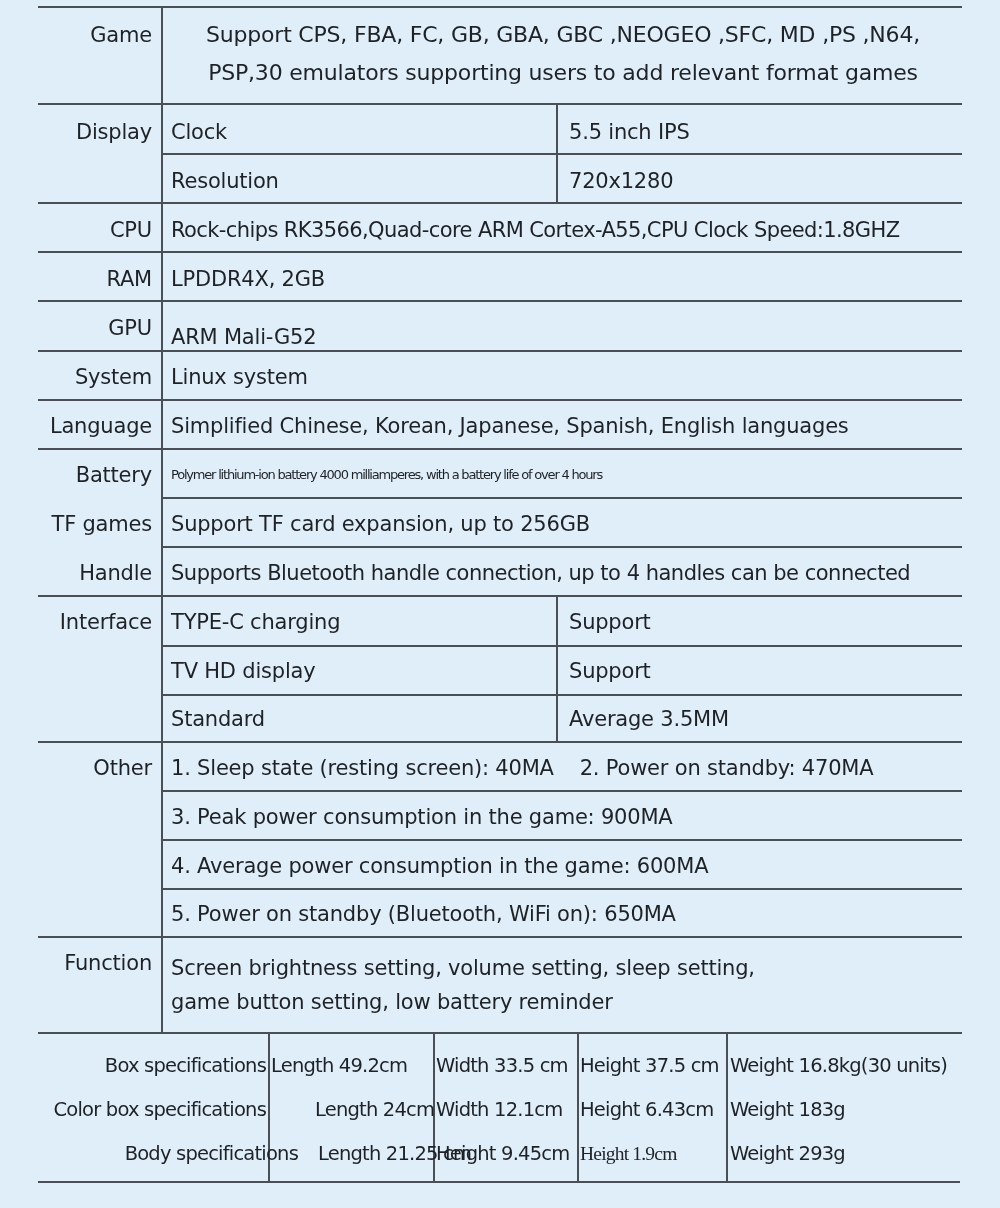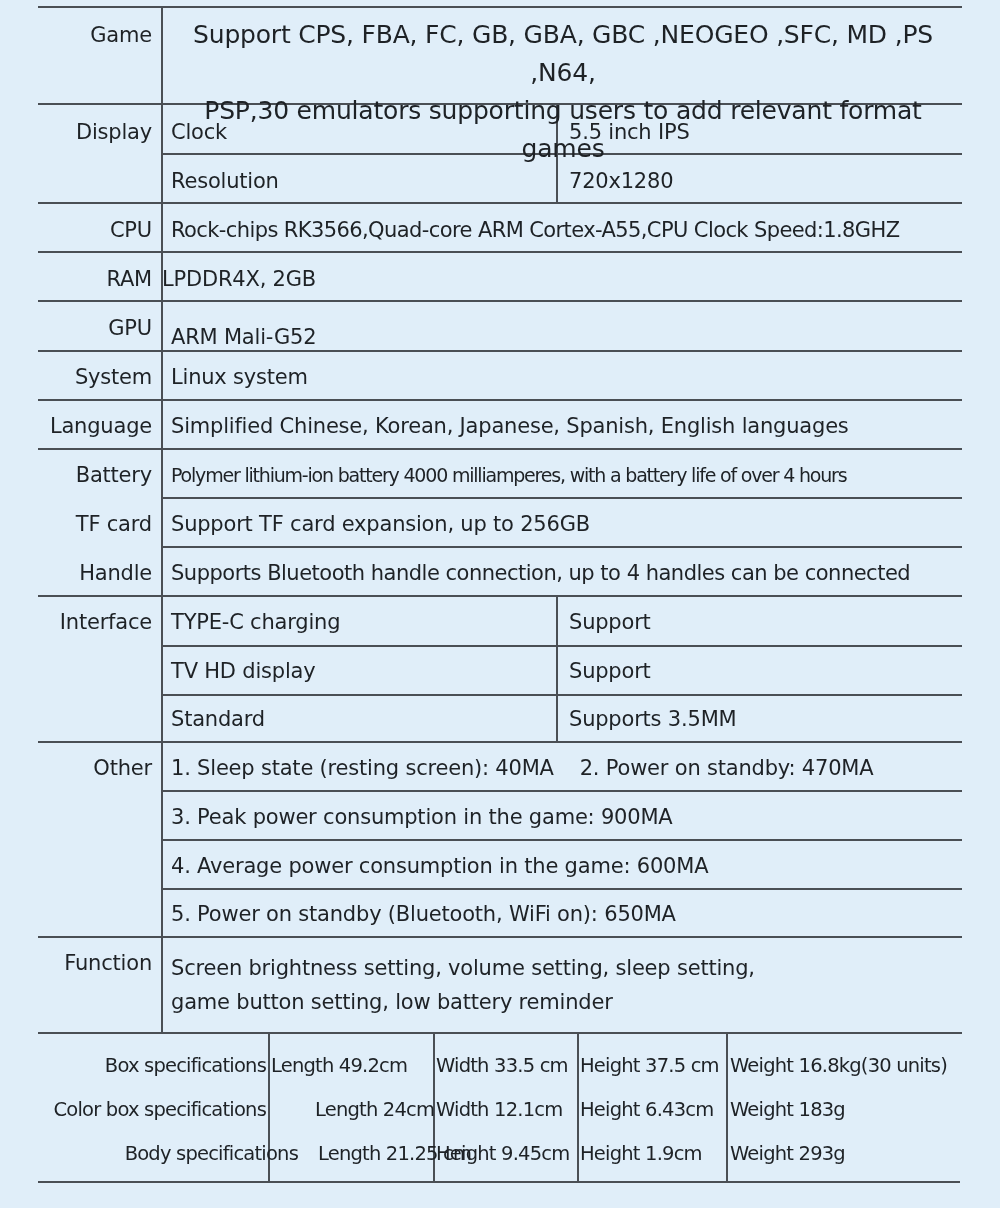--- a/index.html
+++ b/index.html
@@ -8,22 +8,22 @@
       background: #e0eef9;
       position: relative;
       overflow: hidden;
       font-family: "DejaVu Sans", "Liberation Sans", sans-serif;
       color: #1e2226;
     }
     .hline { position: absolute; height: 2px; background: #4a4f55; }
     .vline { position: absolute; width: 2px; background: #4a4f55; }
     .txt { position: absolute; white-space: nowrap; font-size: 21px; line-height: 26px; letter-spacing: -0.2px; }
     .label { text-align: right; width: 150px; left: 2px; }
-    .game-text { position: absolute; left: 164px; width: 798px; text-align: center; font-size: 25px; line-height: 38px; top: 16px; letter-spacing: -0.2px; }
-    .battery-text { font-size: 19px; letter-spacing: -1.2px; }
+    .game-text { position: absolute; left: 164px; width: 798px; text-align: center; font-size: 22px; line-height: 38px; top: 16px; letter-spacing: -0.2px; }
+    .battery-text { font-size: 13px; letter-spacing: -1.2px; }
     .spec { position: absolute; white-space: nowrap; font-size: 19.5px; line-height: 24px; letter-spacing: -0.8px; }
     .spec-label { text-align: right; width: 266px; left: 0; }
   </style>
 </head>
 <body>
 
 <div>
 
   <div class="hline" style="left:38px; width:924px; top:6px;"></div>
   <div class="hline" style="left:38px; width:924px; top:103px;"></div>
@@ -59,47 +59,47 @@
   <div class="txt label" style="top:119px;">Display</div>
   <div class="txt" style="left:171px; top:119px;">Clock</div>
   <div class="txt" style="left:569px; top:119px;">5.5 inch IPS</div>
   <div class="txt" style="left:171px; top:168px;">Resolution</div>
   <div class="txt" style="left:569px; top:168px;">720x1280</div>
 
   <div class="txt label" style="top:217px;">CPU</div>
   <div class="txt" style="left:171px; top:217px; letter-spacing:-0.6px;">Rock-chips RK3566,Quad-core ARM Cortex-A55,CPU Clock Speed:1.8GHZ</div>
 
   <div class="txt label" style="top:266px;">RAM</div>
-  <div class="txt" style="left:162px; top:266px;">LPDDR4X, 2GB</div>
+  <div class="txt" style="left:171px; top:266px;">LPDDR4X, 2GB</div>
 
   <div class="txt label" style="top:315px;">GPU</div>
   <div class="txt" style="left:171px; top:324px;">ARM Mali-G52</div>
 
   <div class="txt label" style="top:364px;">System</div>
   <div class="txt" style="left:171px; top:364px;">Linux system</div>
 
   <div class="txt label" style="top:413px;">Language</div>
   <div class="txt" style="left:171px; top:413px;">Simplified Chinese, Korean, Japanese, Spanish, English languages</div>
 
   <div class="txt label" style="top:462px;">Battery</div>
   <div class="txt battery-text" style="left:171px; top:462px;">Polymer lithium-ion battery 4000 milliamperes, with a battery life of over 4 hours</div>
 
-  <div class="txt label" style="top:511px;">TF card</div>
+  <div class="txt label" style="top:511px;">TF games</div>
   <div class="txt" style="left:171px; top:511px;">Support TF card expansion, up to 256GB</div>
 
   <div class="txt label" style="top:560px;">Handle</div>
   <div class="txt" style="left:171px; top:560px; letter-spacing:-0.5px;">Supports Bluetooth handle connection, up to 4 handles can be connected</div>
 
   <div class="txt label" style="top:609px;">Interface</div>
   <div class="txt" style="left:171px; top:609px;">TYPE-C charging</div>
   <div class="txt" style="left:569px; top:609px;">Support</div>
   <div class="txt" style="left:171px; top:658px;">TV HD display</div>
   <div class="txt" style="left:569px; top:658px;">Support</div>
   <div class="txt" style="left:171px; top:706px;">Standard</div>
-  <div class="txt" style="left:569px; top:706px;">Supports 3.5MM</div>
+  <div class="txt" style="left:569px; top:706px;">Average 3.5MM</div>
 
   <div class="txt label" style="top:755px;">Other</div>
   <div class="txt" style="left:171px; top:755px; white-space:pre;">1. Sleep state (resting screen): 40MA    2. Power on standby: 470MA</div>
   <div class="txt" style="left:171px; top:804px;">3. Peak power consumption in the game: 900MA</div>
   <div class="txt" style="left:171px; top:853px;">4. Average power consumption in the game: 600MA</div>
   <div class="txt" style="left:171px; top:901px;">5. Power on standby (Bluetooth, WiFi on): 650MA</div>
 
   <div class="txt label" style="top:950px;">Function</div>
   <div class="txt" style="left:171px; top:955px;">Screen brightness setting, volume setting, sleep setting,</div>
   <div class="txt" style="left:171px; top:989px;">game button setting, low battery reminder</div>
@@ -120,15 +120,15 @@
 
   <div class="spec spec-label" style="top:1098px;">Color box specifications</div>
   <div class="spec" style="left:271px; top:1098px;margin-left:44px;">Length 24cm</div>
   <div class="spec" style="left:436px; top:1098px;">Width 12.1cm</div>
   <div class="spec" style="left:580px; top:1098px;">Height 6.43cm</div>
   <div class="spec" style="left:730px; top:1098px;">Weight 183g</div>
 
   <div class="spec spec-label" style="top:1142px;margin-left:32px;">Body specifications</div>
   <div class="spec" style="left:271px; top:1142px;padding-left:47px;">Length 21.25 cm</div>
   <div class="spec" style="left:436px; top:1142px;">Height 9.45cm</div>
-  <div class="spec" style="left:580px; top:1142px;">Height 1.9cm</div>
+  <div class="spec" style="left:580px; top:1142px;font-family:Liberation Serif, serif;">Height 1.9cm</div>
   <div class="spec" style="left:730px; top:1142px;">Weight 293g</div>
 </div>
 
 </body></html>

